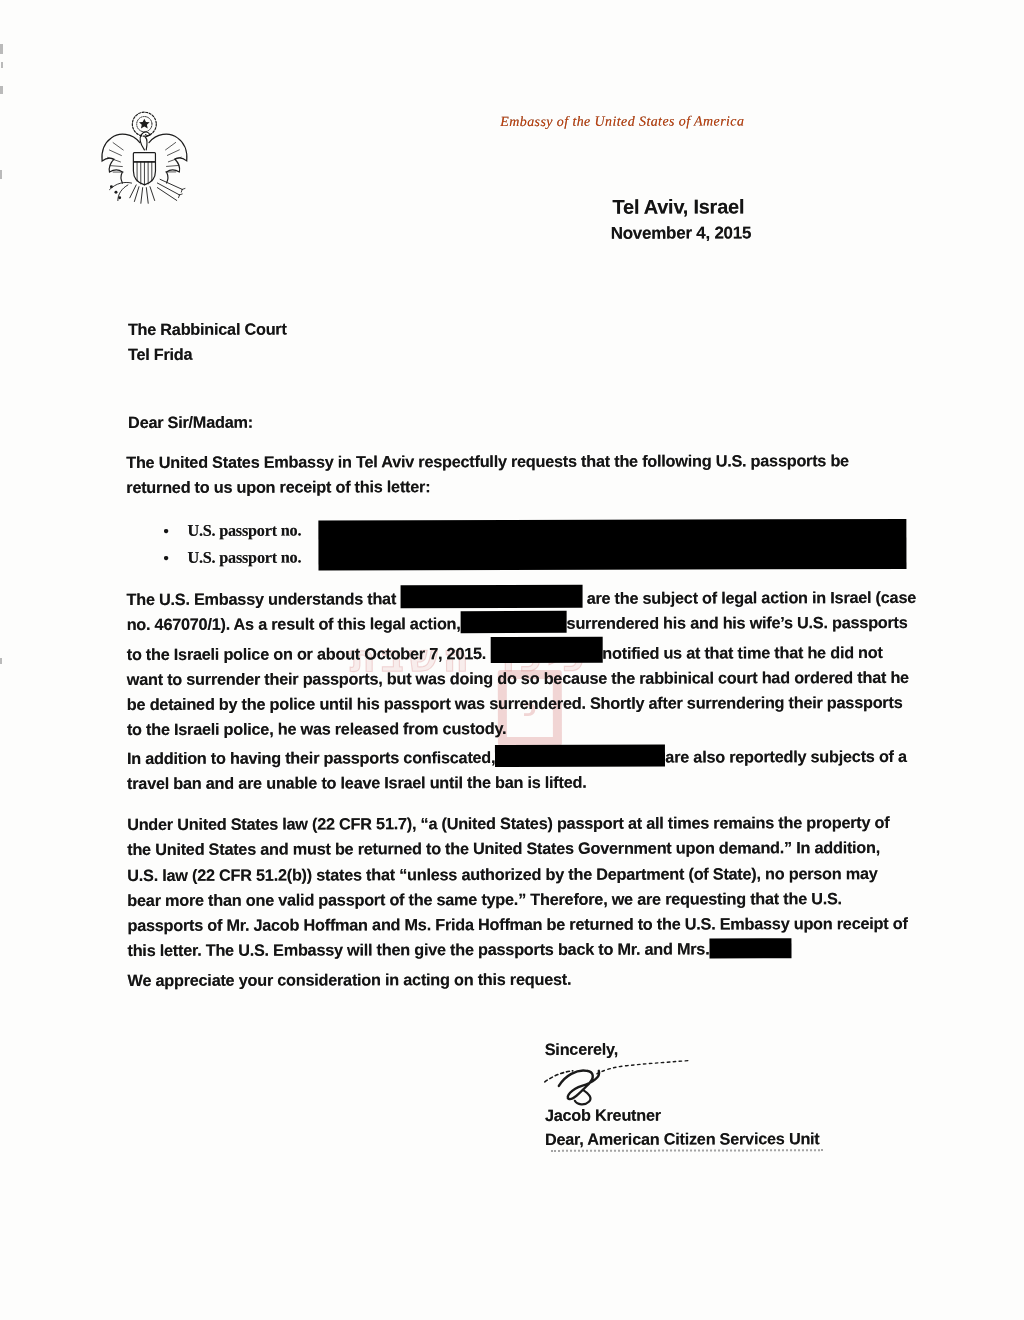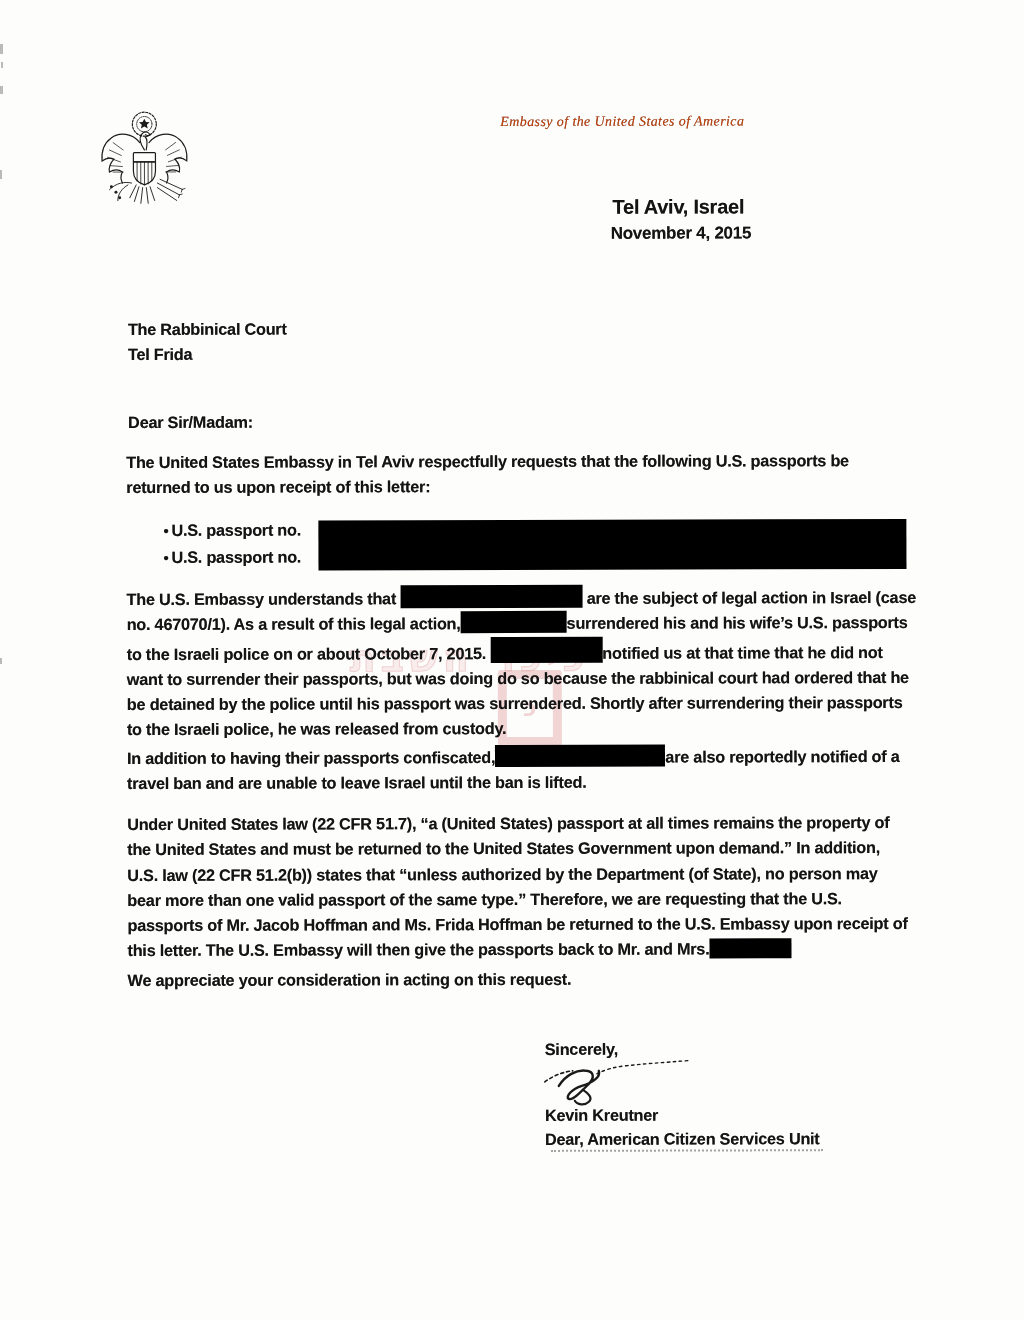--- a/index.html
+++ b/index.html
@@ -9,21 +9,21 @@
   .scan-tilt{transform:rotate(-0.15deg);transform-origin:50% 50%;}
   .bodytxt{font-size:16.3px;font-weight:600;letter-spacing:-0.25px;
            text-shadow:0 0 .4px rgba(20,20,20,.55);z-index:2;}
   .tline{line-height:25.3px;white-space:nowrap;}
   .redact{display:inline-block;background:#000;height:21px;vertical-align:-4px;}
   .hdr-title{font-family:"Liberation Serif","DejaVu Serif",serif;font-style:italic;
              font-size:14px;font-weight:500;letter-spacing:.4px;color:#c2410c;
              text-shadow:0 0 .3px rgba(0,0,0,.5);}
   .bullet-row{line-height:26px;white-space:nowrap;}
   .bdot{display:inline-block;width:8px;font-size:15px;}
-  .bullet-row span+span{margin-left:0;}
+  .bullet-row span+span{margin-left:16px;font-family:Liberation Serif, serif;}
   .block-redact{background:#000;z-index:3;}
   .sig-block div{line-height:24px;}
   .watermark-band{font-family:"DejaVu Sans",sans-serif;font-weight:700;font-size:38px;
                   letter-spacing:5px;color:rgba(219,140,140,0.14);
                   -webkit-text-stroke:1.1px rgba(219,140,140,0.32);z-index:1;white-space:nowrap;}
   .watermark-square{border:9px solid rgba(222,146,146,0.38);border-radius:3px;z-index:1;
                     display:flex;align-items:center;justify-content:center;
                     font-family:"DejaVu Sans",sans-serif;font-weight:700;font-size:24px;
                     color:rgba(222,146,146,0.38);}
   .fax-dots{border-top:2px dotted rgba(90,90,90,.55);height:0;z-index:2;}
@@ -105,21 +105,21 @@
   <div class="abs bodytxt" style="left:125px;top:585px;">
         <div class="tline"><span>The U.S. Embassy understands that </span><span class="redact" style="width: 182px; height: 23px;"></span><span> are the subject of legal action in Israel (case</span></div>
         <div class="tline"><span>no. 467070/1).  As a result of this legal action,</span><span class="redact" style="width: 106px; height: 22px;"></span><span>surrendered his and his wife’s U.S. passports</span></div>
         <div class="tline"><span>to the Israeli police on or about October 7, 2015. </span><span class="redact" style="width: 112px; height: 26px;"></span><span>notified us at that time that he did not</span></div>
         <div class="tline"><span>want to surrender their passports, but was doing do so because the rabbinical court had ordered that he</span></div>
         <div class="tline"><span>be detained by the police until his passport was surrendered.  Shortly after surrendering their passports</span></div>
         <div class="tline"><span>to the Israeli police, he was released from custody.</span></div>
       </div>
 
   <div class="abs bodytxt" style="left:125px;top:745px;">
-        <div class="tline"><span>In addition to having their passports confiscated,</span><span class="redact" style="width: 170px; height: 22px;"></span><span>are also reportedly notified of a</span></div>
+        <div class="tline"><span>In addition to having their passports confiscated,</span><span class="redact" style="width: 170px; height: 22px;"></span><span>are also reportedly subjects of a</span></div>
         <div class="tline"><span>travel ban and are unable to leave Israel until the ban is lifted.</span></div>
       </div>
 
   <div class="abs bodytxt" style="left:125px;top:811px;">
         <div class="tline"><span>Under United States law (22 CFR 51.7), “a (United States) passport at all times remains the property of</span></div>
         <div class="tline"><span>the United States and must be returned to the United States Government upon demand.”  In addition,</span></div>
         <div class="tline"><span>U.S. law (22 CFR 51.2(b)) states that “unless authorized by the Department (of State), no person may</span></div>
         <div class="tline"><span>bear more than one valid passport of the same type.”  Therefore, we are requesting that the U.S.</span></div>
         <div class="tline"><span>passports of Mr. Jacob Hoffman and Ms. Frida Hoffman be returned to the U.S. Embassy upon receipt of</span></div>
         <div class="tline"><span>this letter.  The U.S. Embassy will then give the passports back to Mr. and Mrs.</span><span class="redact" style="width: 82px; height: 20px;"></span></div>
@@ -135,19 +135,19 @@
 
   <div class="abs" style="left:536px;top:1056px;width:160px;height:56px;z-index:2;">
     <svg viewBox="0 0 160 56" width="160" height="56" fill="none" stroke="#1a1a1a" stroke-linecap="round">
       <path d="M6 26 C14 20 24 16 34 15" stroke-width="1.6" stroke-dasharray="3 3"></path>
       <path d="M20 30 C26 20 38 13 48 15 C55 16 56 22 50 28 C43 35 34 45 30 43 C26 41 33 33 43 30 C54 27 62 21 60 15" stroke-width="2.4"></path>
       <path d="M58 18 C66 14 76 11 88 10 C106 8 124 7 150 5" stroke-width="1.4" stroke-dasharray="2.5 3.5"></path>
       <path d="M44 34 C50 38 54 42 50 46 C46 50 38 49 36 45" stroke-width="2.2"></path>
     </svg>
   </div>
 
-  <div class="abs bodytxt" style="left:542px;top:1106px;">Kevin Kreutner</div>
+  <div class="abs bodytxt" style="left:542px;top:1106px;">Jacob Kreutner</div>
   <div class="abs bodytxt" style="left:542px;top:1130px;">Dear, American Citizen Services Unit</div>
 
   <div class="abs fax-dots" style="left:548px;top:1150px;width:272px;"></div>
 
   </div>
 </div>
 
 </body></html>

